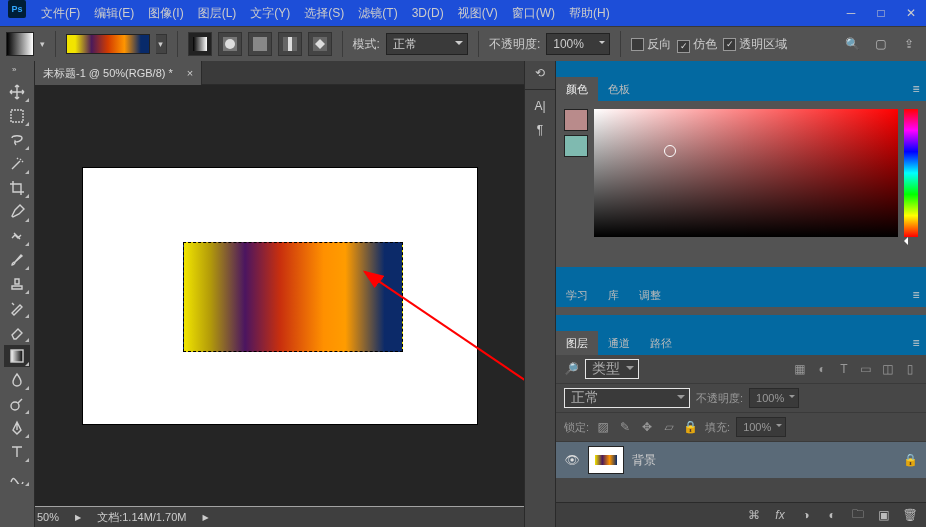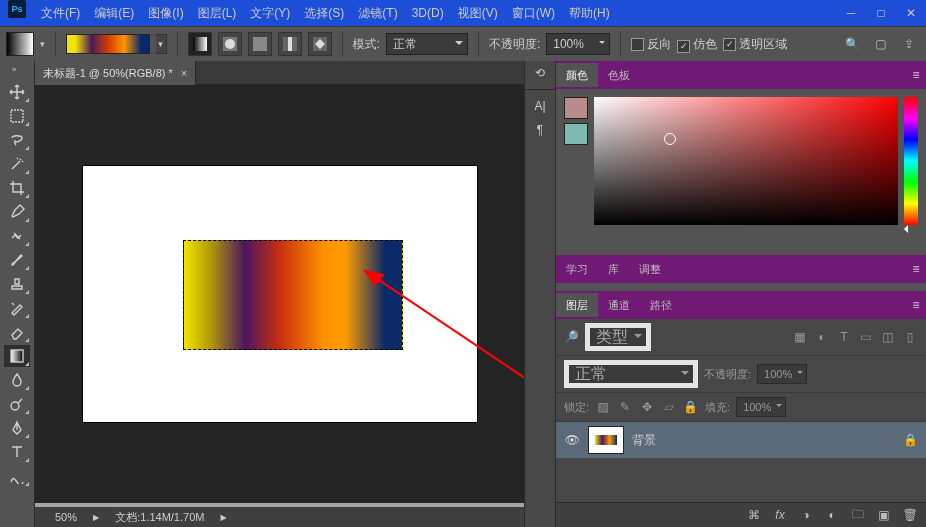--- a/index.html
+++ b/index.html
@@ -26,47 +26,47 @@
 .rightico{width:22px;height:22px;display:flex;align-items:center;justify-content:center;color:#bbb}
 .workarea{position:absolute;left:0;top:61px;right:0;bottom:0;display:flex}
 .toolbar{width:34px;background:#535353;border-right:1px solid #2a2a2a;display:flex;flex-direction:column;align-items:center;padding-top:8px;gap:2px}
 .tbexp{width:10px;height:10px;color:#ccc;font-size:8px;transform:translateY(-4px)}
 .tool{width:26px;height:22px;display:flex;align-items:center;justify-content:center;color:#d0d0d0;position:relative}
 .tool.active{background:#2f2f2f}
 .tool .tri{position:absolute;right:1px;bottom:1px;width:0;height:0;border:2px solid transparent;border-right-color:#bbb;border-bottom-color:#bbb}
 .tool svg{width:16px;height:16px;stroke:#d0d0d0;fill:none;stroke-width:1.4}
 .docarea{flex:1;background:#252525;display:flex;flex-direction:column;position:relative}
 .tabbar{height:24px;background:#3a3a3a;display:flex;align-items:flex-end}
-.doctab{height:24px;background:#535353;border-right:1px solid #2a2a2a;padding:0 8px;display:flex;align-items:center;color:#ddd;gap:8px;font-size:11px}
+.doctab{height:24px;background:#535353;border-right:1px solid #2a2a2a;padding:0 8px;display:flex;align-items:center;color:#ddd;gap:14px;font-size:11px}
 .doctab .close{color:#ccc}
 .tabrest{flex:1;background:#535353;border-bottom:1px solid #2a2a2a}
 .canvas-wrap{flex:1;position:relative;overflow:hidden;display:flex;align-items:center;justify-content:center}
 .canvas{position:relative;width:394px;height:256px;background:#fff;box-shadow:0 0 0 1px #000}
 .selrect{position:absolute;left:100px;top:74px;width:218px;height:108px;border:1px dashed #000;background:linear-gradient(90deg,#f1e500 0%,#b39b09 12%,#4b1560 28%,#c82f0e 44%,#ff9000 64%,#ff9c00 74%,#0c2a69 92%,#0c2a69 100%)}
 .arrow-svg{position:absolute;left:0;top:0;width:100%;height:100%;pointer-events:none}
-.statusbar{height:20px;background:#3f3f3f;display:flex;align-items:center;padding-left:20px;font-size:11px;color:#ccc;gap:16px;border-top:4px solid #a3a3a3}
+.statusbar{height:20px;background:#3f3f3f;display:flex;align-items:center;padding-left:2px;font-size:11px;color:#ccc;gap:16px;border-top:1px solid #a3a3a3}
 .statusbar .stri{font-size:8px;color:#ccc}
 .dockstrip{width:30px;background:#474747;border-left:1px solid #2a2a2a}
 .dockstrip .dicon{width:30px;height:24px;display:flex;align-items:center;justify-content:center;color:#ccc;font-size:12px}
 .panels{width:370px;background:#474747;display:flex;flex-direction:column;border-left:1px solid #2a2a2a}
-.panel-tabs{height:28px;background:#701a75;display:flex;align-items:center}
+.panel-tabs{height:40px;background:#0369a1;display:flex;align-items:flex-end}
 .ptab{height:24px;padding:0 10px;display:flex;align-items:center;color:#bbb;font-size:11px}
 .ptab.active{background:#535353;color:#eee}
 .ptab-menu{margin-left:auto;width:20px;height:24px;display:flex;align-items:center;justify-content:center;color:#ccc}
 .color-panel{background:#535353;padding:8px;display:flex;gap:6px;height:150px}
 .swatches{display:flex;flex-direction:column;gap:4px}
 .sw{width:22px;height:20px;border:1px solid #222}
 .picker{flex:1;height:128px;position:relative;background:linear-gradient(to bottom,rgba(0,0,0,0),#000),linear-gradient(to right,#fff,#ff0000)}
 .picker .ring{position:absolute;left:70px;top:36px;width:10px;height:10px;border:1px solid #fff;border-radius:50%}
 .hue{width:14px;height:128px;background:linear-gradient(#f00,#f0f,#00f,#0ff,#0f0,#ff0,#f00)}
 .hue-ptr{width:0;height:0;border:4px solid transparent;border-right-color:#fff;transform:translateX(-4px)}
 .layers-body{background:#474747;flex:1;display:flex;flex-direction:column}
 .lrow{display:flex;align-items:center;padding:4px 8px;gap:6px;border-bottom:1px solid #3a3a3a}
 .lrow .lbl2{color:#999;font-size:11px}
-.sel2{height:18px;background:#3a3a3a;border:5px solid #e5e5e5;padding:0 18px 0 6px;position:relative;display:flex;align-items:center;font-size:16px;color:#aaa}
+.sel2{height:18px;background:#3a3a3a;border:1px solid #e5e5e5;padding:0 18px 0 6px;position:relative;display:flex;align-items:center;font-size:14px;color:#aaa}
 .sel2::after{content:"";position:absolute;right:4px;top:6px;border:4px solid transparent;border-top-color:#999}
 .pct2{height:18px;background:#3a3a3a;border:1px solid #2a2a2a;padding:0 14px 0 6px;position:relative;display:flex;align-items:center;font-size:11px;color:#999}
 .pct2::after{content:"";position:absolute;right:3px;top:6px;border:3px solid transparent;border-top-color:#999}
 .lico{width:16px;height:16px;display:flex;align-items:center;justify-content:center;color:#999}
 .layer-item{height:36px;background:#5a6a78;display:flex;align-items:center;padding:0 8px;gap:8px}
 .eye{width:16px;height:16px;display:flex;align-items:center;justify-content:center;color:#ddd}
 .thumb{width:34px;height:26px;background:#fff;border:1px solid #222;position:relative}
 .thumb::after{content:"";position:absolute;left:6px;top:8px;width:22px;height:10px;background:linear-gradient(90deg,#f2e400,#4b1a5a,#ff9500,#082a6a)}
 .lock{margin-left:auto;color:#ddd}
 .layers-footer{height:24px;background:#3f3f3f;border-top:1px solid #2a2a2a;display:flex;align-items:center;justify-content:flex-end;gap:10px;padding:0 8px;color:#bbb}

